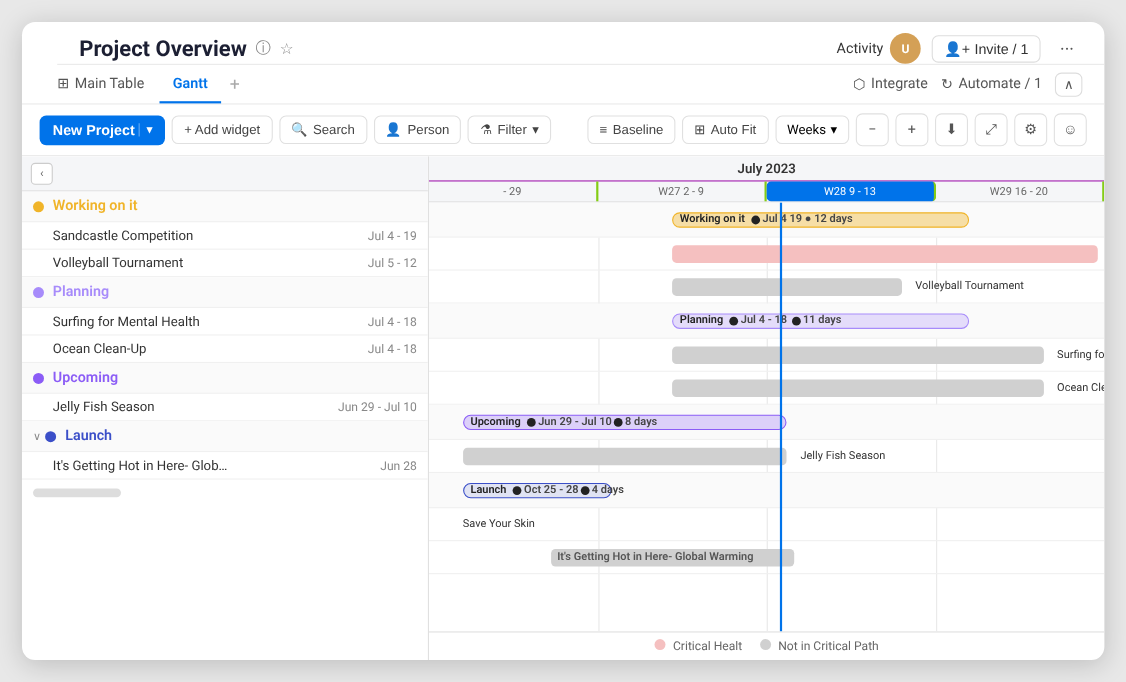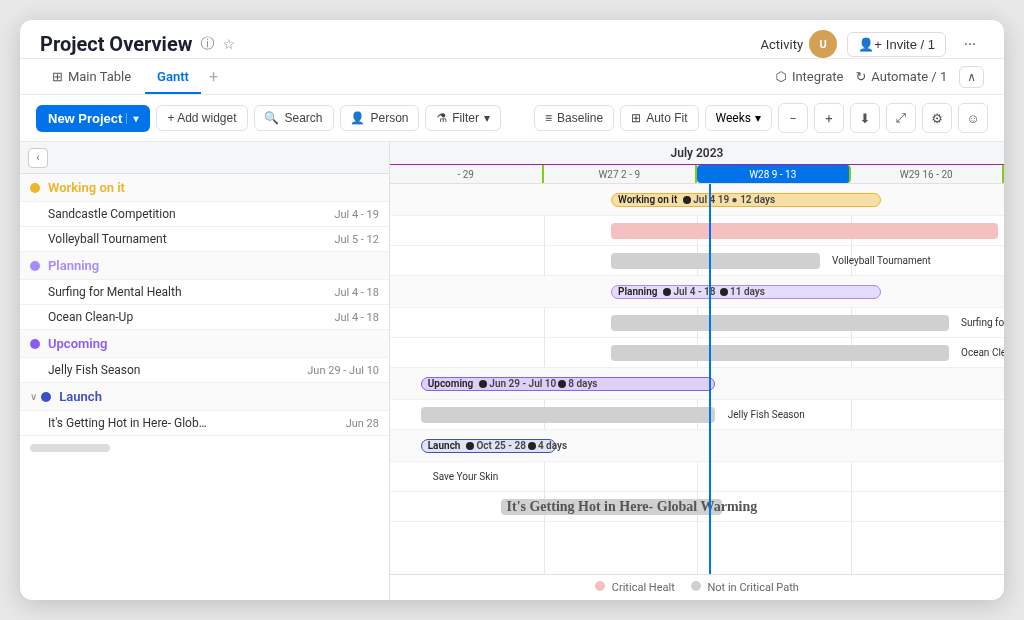--- a/index.html
+++ b/index.html
@@ -24,20 +24,21 @@
       overflow: hidden;
     }
     
     .header {
       display: flex;
       align-items: center;
       justify-content: space-between;
       padding: 10px 20px 0 20px;
       border-bottom: 1px solid #e9e9e9;
       flex-shrink: 0;
+      margin-left: 32px;
     }
     .header-left {
       display: flex;
       align-items: center;
       gap: 8px;
     }
     .project-title {
       font-size: 20px;
       font-weight: 700;
       color: #1c1f33;
@@ -682,26 +683,26 @@
           <div class="gantt-bar" style="left:5%;width:22%;background:#3b4fc822;border:1.5px solid #3b4fc8;">
             <span class="gantt-bar-label">Launch</span>
             <span class="gantt-bar-dot" style="background:#222;"></span>
             <span class="gantt-bar-info"> Oct 25 - 28</span>
             <span class="gantt-bar-dot" style="background:#222;"></span>
             <span class="gantt-bar-info"> 4 days</span>
           </div>
         </div>
 
         <div class="gantt-row">
-          <span style="position:absolute;left:5%;font-size:10px;color:#333;white-space:nowrap;margin-left:12px;">Save Your Skin</span>
+          <span style="position:absolute;left:5%;font-size:10px;color:#333;white-space:nowrap;">Save Your Skin</span>
         </div>
 
         <div class="gantt-row">
           <div class="gantt-bar" style="left:18%;width:36%;background:#d0d0d0;border-radius:4px;height:16px;">
-            <span style="font-size:14px;color:#555;font-family:Liberation Serif, serif;">It's Getting Hot in Here- Global Warming</span>
+            <span style="font-size:10px;color:#555;">It's Getting Hot in Here- Global Warming</span>
           </div>
         </div>
 
       </div>
 
       <div class="gantt-legend">
         <span>
           <span class="legend-dot" style="background:#f5c0c0;"></span>
           <span>Critical Healt</span>
         </span>

